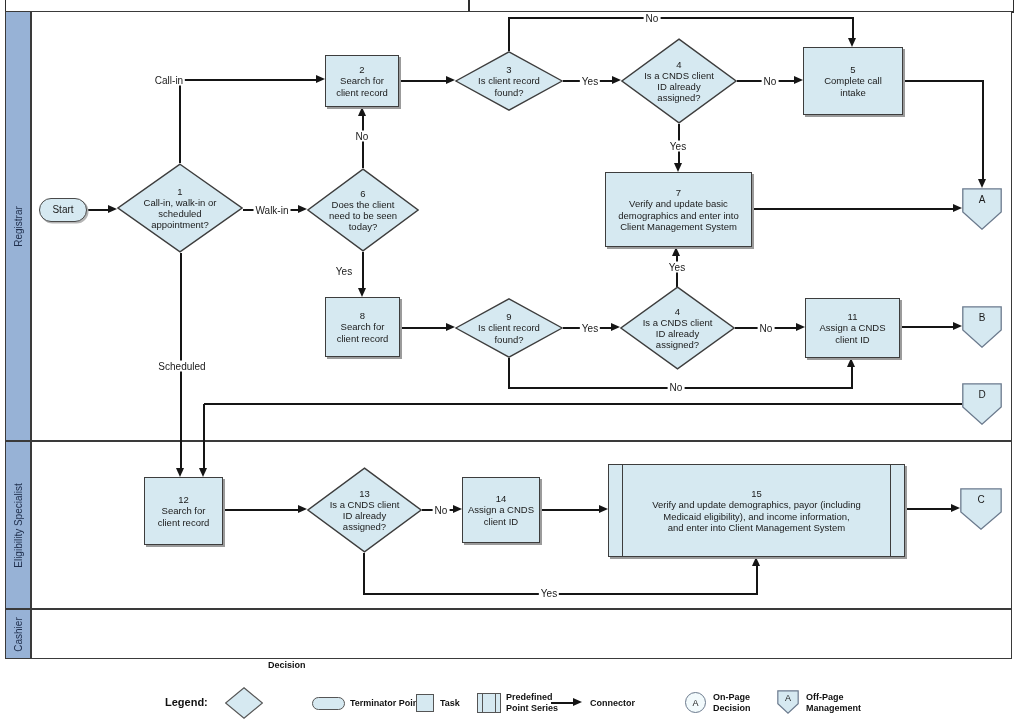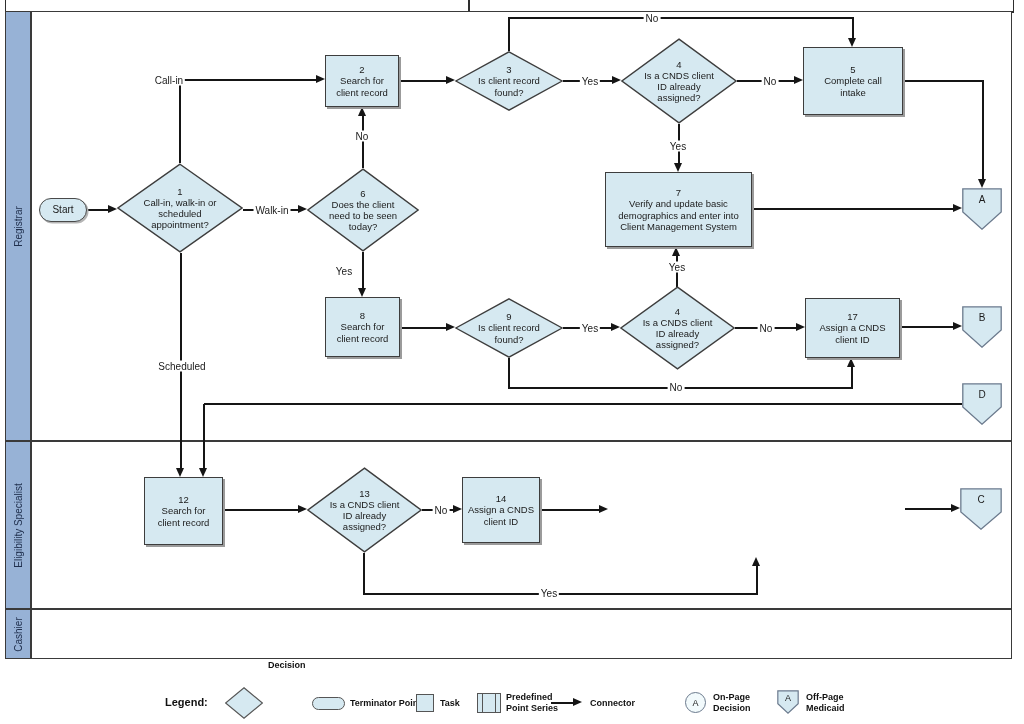--- a/index.html
+++ b/index.html
@@ -265,41 +265,49 @@
   <div class="node dia" id="n-d10">
     <svg viewBox="0 0 100 60" preserveAspectRatio="none">
         <polygon points="50,0.8 99.2,30 50,59.2 0.8,30" fill="#d6e9f1" stroke="#3d3d3d" stroke-width="1.4" vector-effect="non-scaling-stroke"></polygon>
       </svg>
     <div class="txt">4
 Is a CNDS client
 ID already
 assigned?</div>
   </div>
 
-  <div class="node task" id="n-t11">17
+  <div class="node task" id="n-t11">11
 Assign a CNDS
 client ID</div>
   <div class="node task" id="n-t12">12
 Search for
 client record</div>
 
   <div class="node dia" id="n-d13">
     <svg viewBox="0 0 100 60" preserveAspectRatio="none">
         <polygon points="50,0.8 99.2,30 50,59.2 0.8,30" fill="#d6e9f1" stroke="#3d3d3d" stroke-width="1.4" vector-effect="non-scaling-stroke"></polygon>
       </svg>
     <div class="txt">13
 Is a CNDS client
 ID already
 assigned?</div>
   </div>
 
   <div class="node task" id="n-t14">14
 Assign a CNDS
 client ID</div>
 
+  <div class="node task" id="n-t15">
+    <div class="ptbars" style="left:13px"></div>
+    <div class="ptbars" style="right:13px"></div>
+    <div class="txt">15
+Verify and update demographics, payor (including
+Medicaid eligibility), and income information,
+and enter into Client Management System</div>
+  </div>
 
   <div class="node pent" id="n-connA">
     <svg viewBox="0 0 40 42" preserveAspectRatio="none">
         <polygon points="0.8,0.8 39.2,0.8 39.2,24 20,41.2 0.8,24" fill="#d6e9f1" stroke="#6b7a8d" stroke-width="1.3" vector-effect="non-scaling-stroke"></polygon>
       </svg>
     <div class="txt">A</div>
   </div>
   <div class="node pent" id="n-connB">
     <svg viewBox="0 0 40 42" preserveAspectRatio="none">
         <polygon points="0.8,0.8 39.2,0.8 39.2,24 20,41.2 0.8,24" fill="#d6e9f1" stroke="#6b7a8d" stroke-width="1.3" vector-effect="non-scaling-stroke"></polygon>
@@ -351,15 +359,15 @@
   <div class="lg lg-label" style="left:713px;top:692px">On-Page
 Decision</div>
 
   <div class="lg lg-pent" style="left:777px;top:690px;width:22px;height:24px;position:absolute">
     <svg viewBox="0 0 40 42" preserveAspectRatio="none" style="position:absolute;left:0;top:0;width:100%;height:100%">
         <polygon points="1.5,1.5 38.5,1.5 38.5,24 20,40.5 1.5,24" fill="#d6e9f1" stroke="#6b7a8d" stroke-width="1.2" vector-effect="non-scaling-stroke"></polygon>
       </svg>
     <span class="txt">A</span>
   </div>
   <div class="lg lg-label" style="left:806px;top:692px">Off-Page
-Medicaid</div>
+Management</div>
 
 </div>
 
 </body></html>

